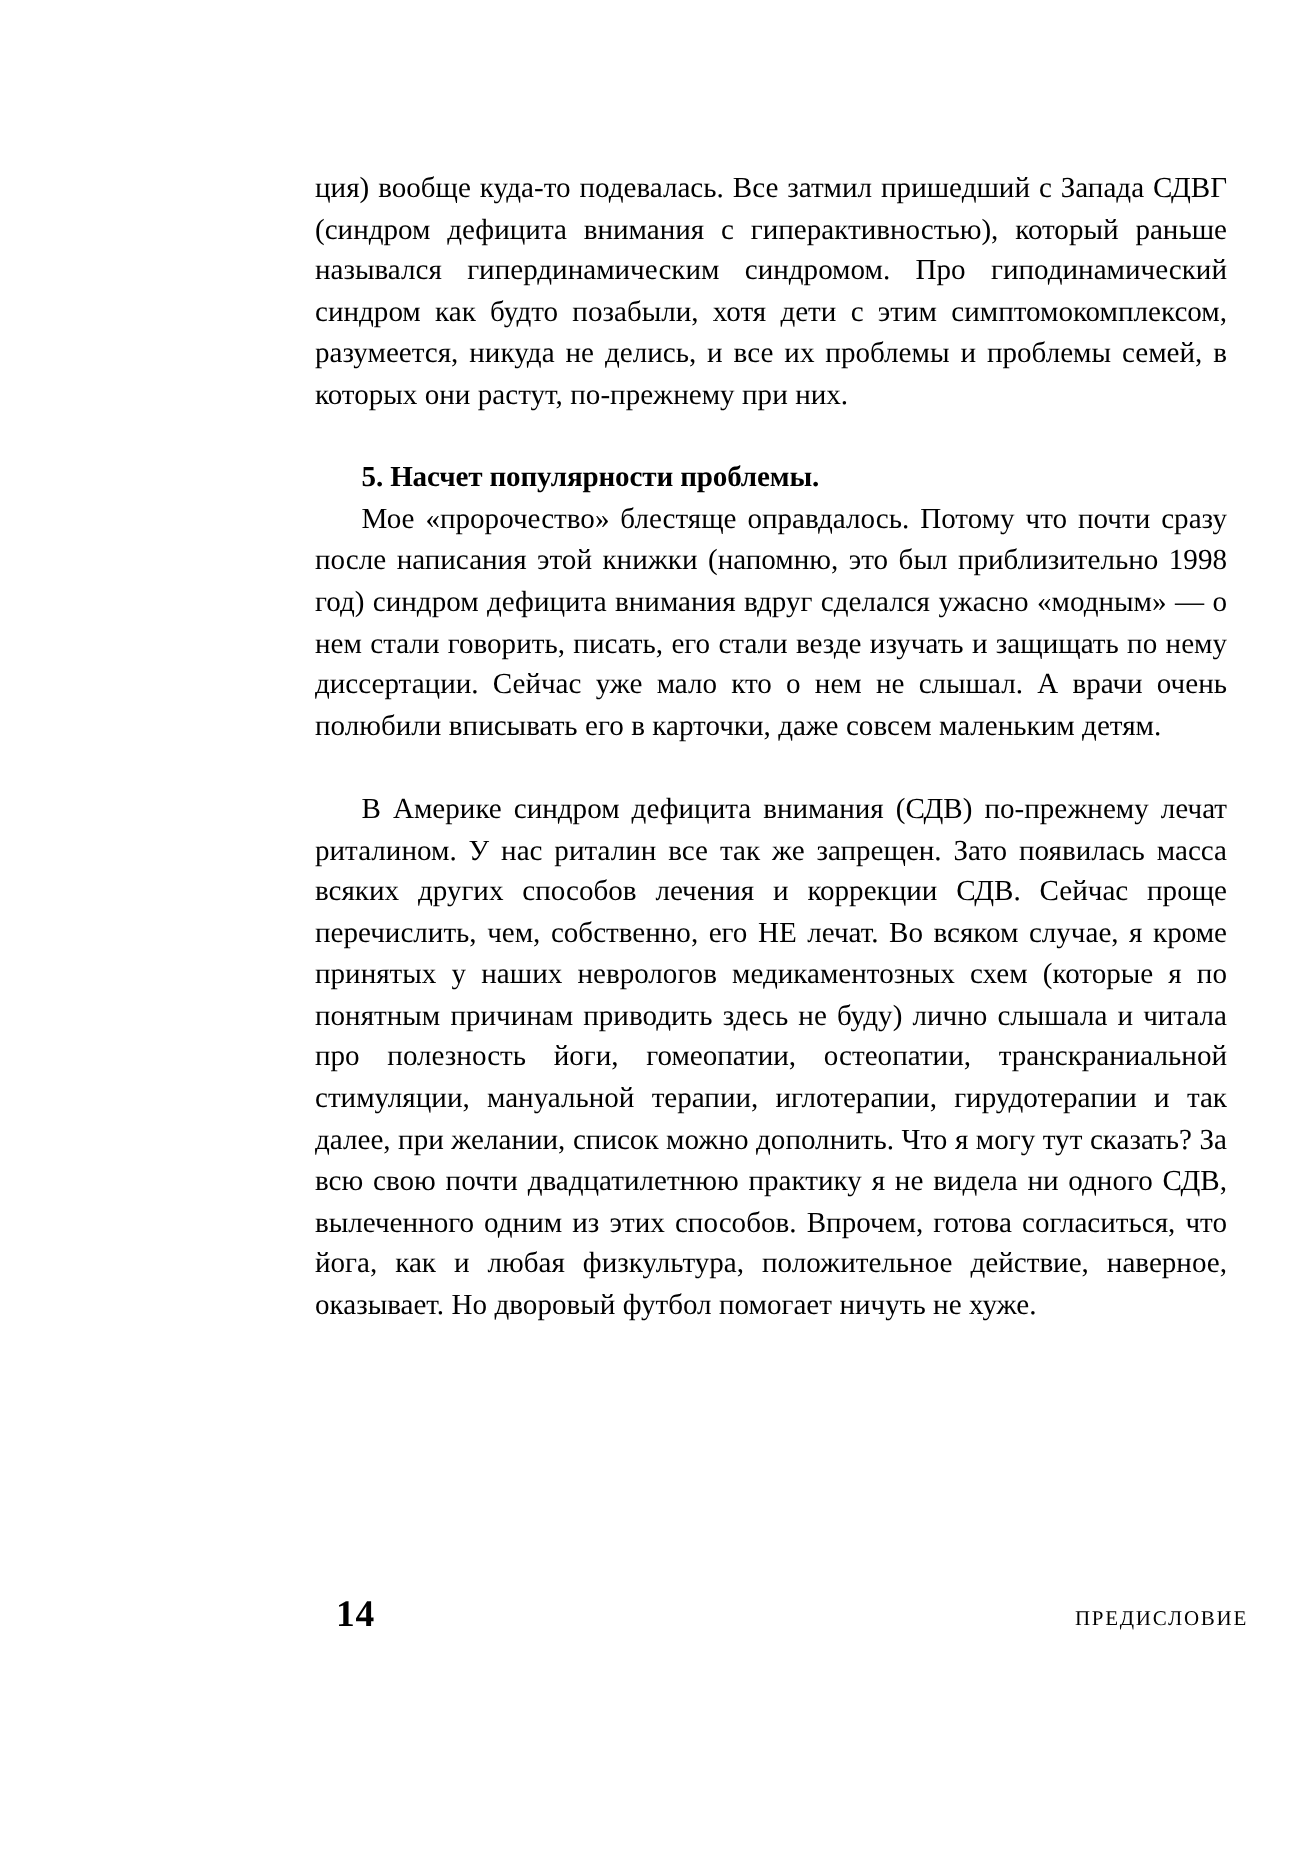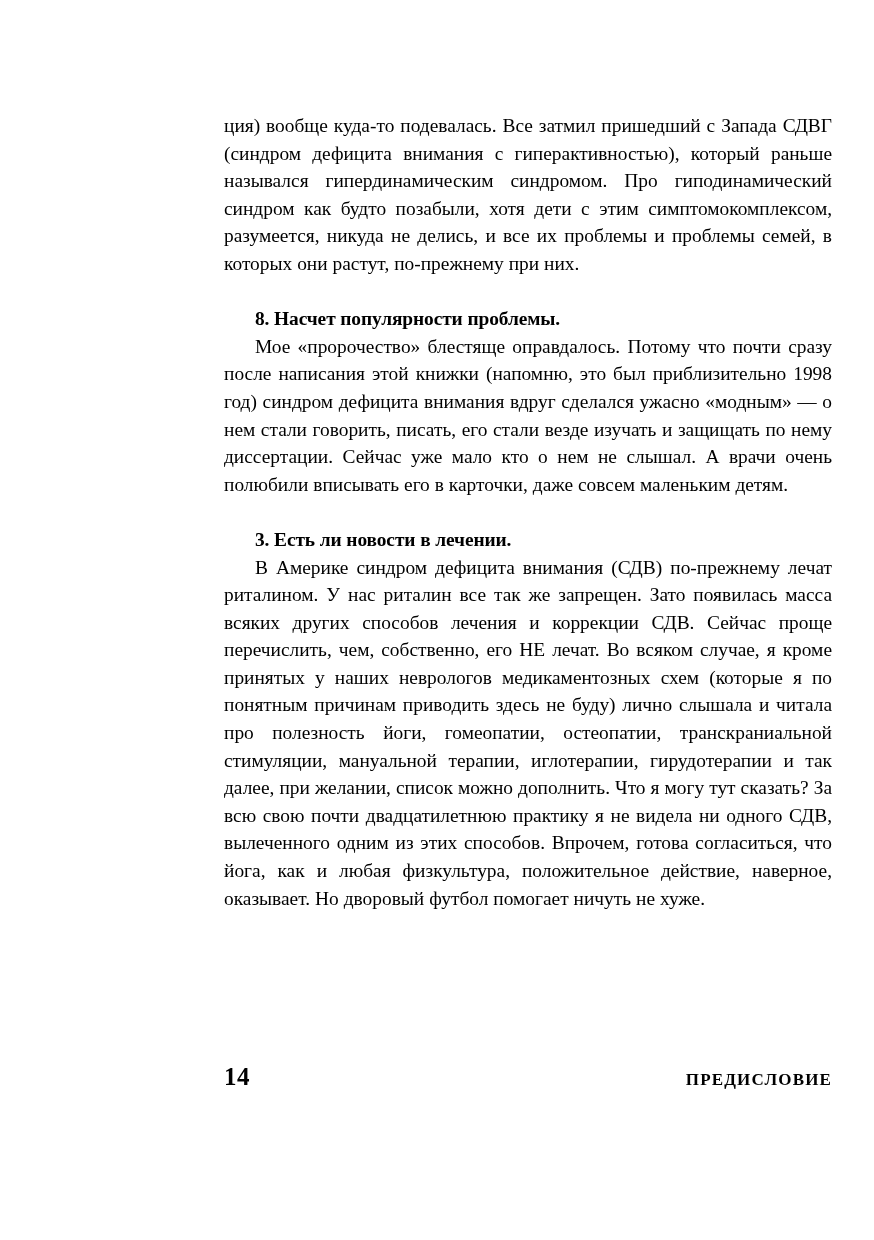--- a/index.html
+++ b/index.html
@@ -21,21 +21,21 @@
     position: absolute;
     left: 0;
     top: 0;
     width: 874px;
     height: 1240px;
     background: #ffffff;
   }
 
   .text-column {
     position: absolute;
-    left: 224px;
+    left: 210px;
     top: 112px;
     width: 608px;
   }
 
   p.body-par {
     margin: 0;
     font-size: 19.4px;
     line-height: 27.6px;
     text-align: justify;
     text-justify: inter-word;
@@ -77,46 +77,45 @@
     font-size: 25px;
     line-height: 30px;
     font-weight: bold;
     letter-spacing: 0.5px;
   }
 
   .running-head {
     position: absolute;
     right: 0;
     top: 8px;
-    font-size: 17px;
+    font-size: 14px;
     line-height: 20px;
-    font-weight: bold;
+    font-weight: normal;
     letter-spacing: 1.15px;
     text-transform: uppercase;
     font-family: "Liberation Serif", "DejaVu Serif", serif;
   }
 </style>
 </head>
 <body>
 
 <div class="page">
 
   <div class="text-column">
 
     <p class="body-par no-indent">ция) вообще куда-то подевалась. Все затмил пришедший с Запада СДВГ (синдром дефицита внимания с гиперактивностью), который раньше назывался гипердинамическим синдромом. Про гиподинамический синдром как будто позабыли, хотя дети с этим симптомокомплексом, разумеется, никуда не делись, и все их проблемы и проблемы семей, в которых они растут, по-прежнему при них.</p>
 
     <div class="gap-line"></div>
 
-    <h2 class="section-heading">8. Насчет популярности проблемы.</h2>
+    <h2 class="section-heading">5. Насчет популярности проблемы.</h2>
 
     <p class="body-par">Мое «пророчество» блестяще оправдалось. Потому что почти сразу после написания этой книжки (напомню, это был приблизительно 1998 год) синдром дефицита внимания вдруг сделался ужасно «модным» — о нем стали говорить, писать, его стали везде изучать и защищать по нему диссертации. Сейчас уже мало кто о нем не слышал. А врачи очень полюбили вписывать его в карточки, даже совсем маленьким детям.</p>
 
     <div class="gap-line"></div>
 
-    <h2 class="section-heading">3. Есть ли новости в лечении.</h2>
 
     <p class="body-par">В Америке синдром дефицита внимания (СДВ) по-прежнему лечат риталином. У нас риталин все так же запрещен. Зато появилась масса всяких других способов лечения и коррекции СДВ. Сейчас проще перечислить, чем, собственно, его НЕ лечат. Во всяком случае, я кроме принятых у наших неврологов медикаментозных схем (которые я по понятным причинам приводить здесь не буду) лично слышала и читала про полезность йоги, гомеопатии, остеопатии, транскраниальной стимуляции, мануальной терапии, иглотерапии, гирудотерапии и так далее, при желании, список можно дополнить. Что я могу тут сказать? За всю свою почти двадцатилетнюю практику я не видела ни одного СДВ, вылеченного одним из этих способов. Впрочем, готова согласиться, что йога, как и любая физкультура, положительное действие, наверное, оказывает. Но дворовый футбол помогает ничуть не хуже.</p>
 
   </div>
 
   <div class="footer">
     <span class="folio">14</span>
     <span class="running-head">ПРЕДИСЛОВИЕ</span>
   </div>
 

